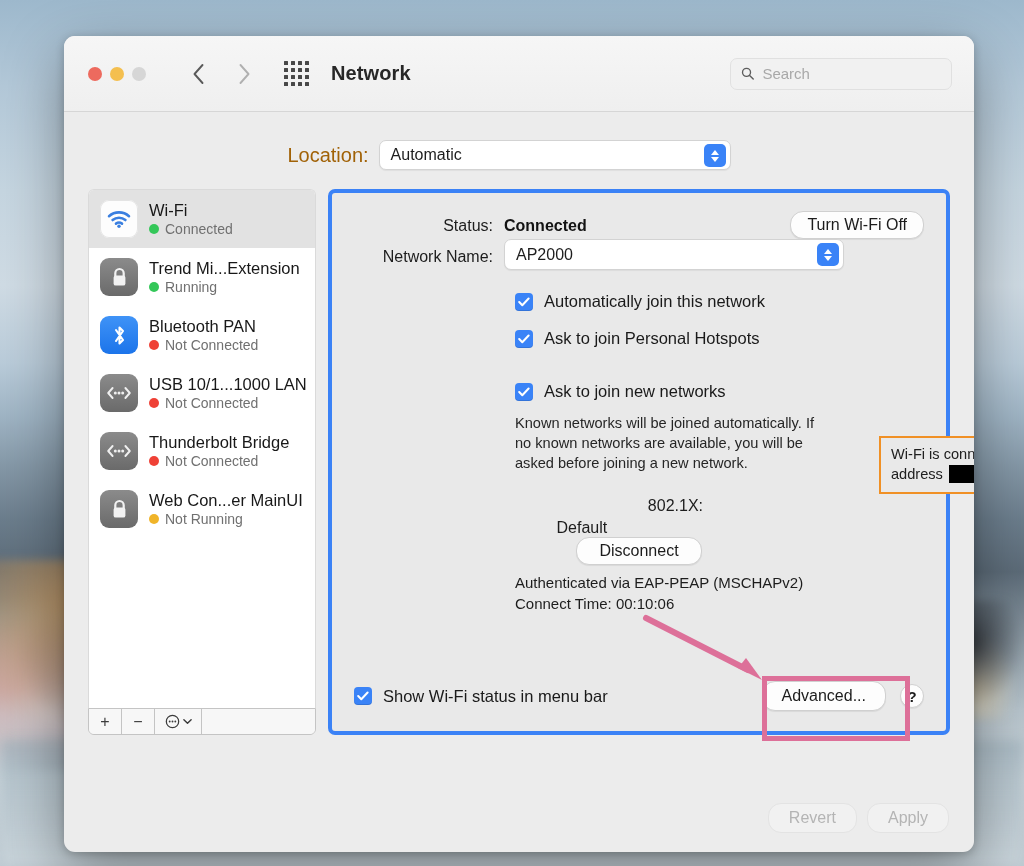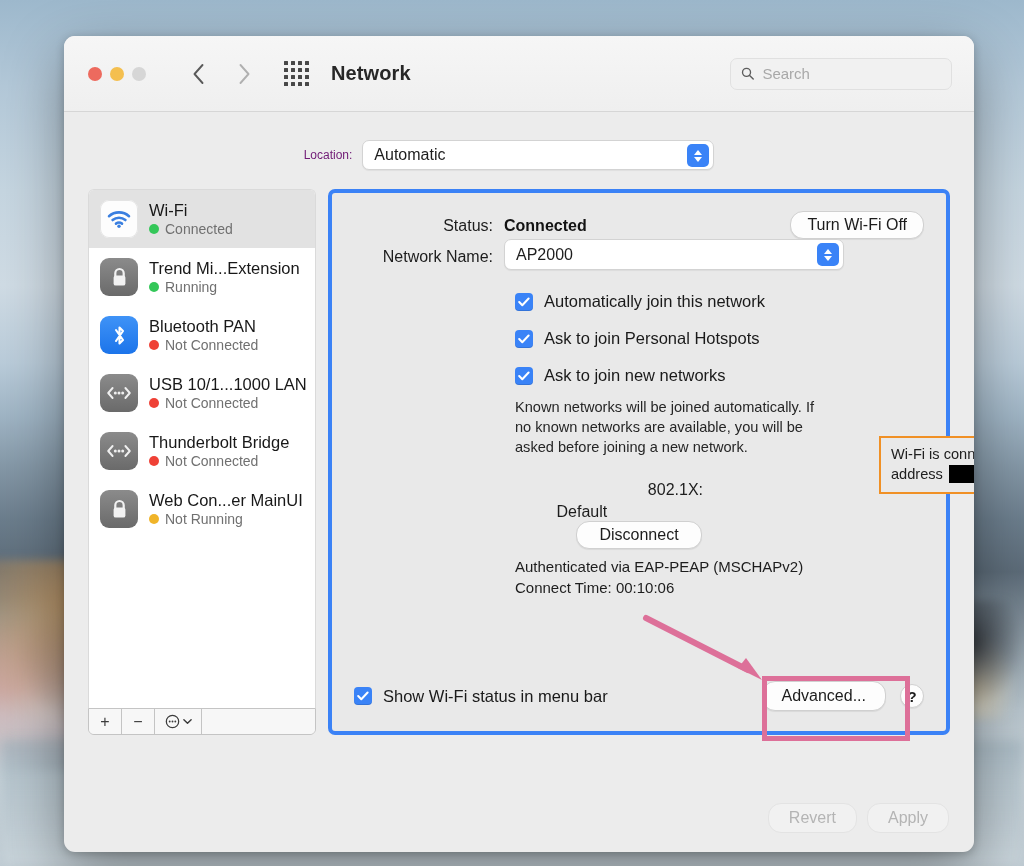--- a/index.html
+++ b/index.html
@@ -134,21 +134,21 @@
 
   
   #body { flex: 1 1 auto; position: relative; padding: 0 24px; }
 
   #location-row {
     display: flex; align-items: center; justify-content: center;
     gap: 10px;
     padding-top: 28px;
     margin-left: -20px;
   }
-  #location-label { font-size: 12px; color: #701a75; }
+  #location-label { font-size: 20px; color: #a16207; }
 
   .popup {
     position: relative;
     background: #ffffff;
     border: 1px solid #d3d3d3;
     border-radius: 7px;
     height: 30px;
     display: flex; align-items: center;
     padding: 0 34px 0 11px;
     font-size: 16px;
@@ -618,21 +618,21 @@
 
           <div class="check-row" style="margin-top:18px">
             <span class="cb">
               <svg width="12" height="10" viewBox="0 0 12 10">
                 <path d="M1.2 5 L4.3 8.2 L10.6 1.5" fill="none" stroke="#fff" stroke-width="2" stroke-linecap="round" stroke-linejoin="round"></path>
               </svg>
             </span>
             <span class="check-label">Ask to join Personal Hotspots</span>
           </div>
 
-          <div class="check-row" style="margin-top:18px">
+          <div class="check-row" style="margin-top:34px">
             <span class="cb">
               <svg width="12" height="10" viewBox="0 0 12 10">
                 <path d="M1.2 5 L4.3 8.2 L10.6 1.5" fill="none" stroke="#fff" stroke-width="2" stroke-linecap="round" stroke-linejoin="round"></path>
               </svg>
             </span>
             <span class="check-label">Ask to join new networks</span>
           </div>
 
           <div id="help-text">Known networks will be joined automatically. If no known networks are available, you will be asked before joining a new network.</div>
 

